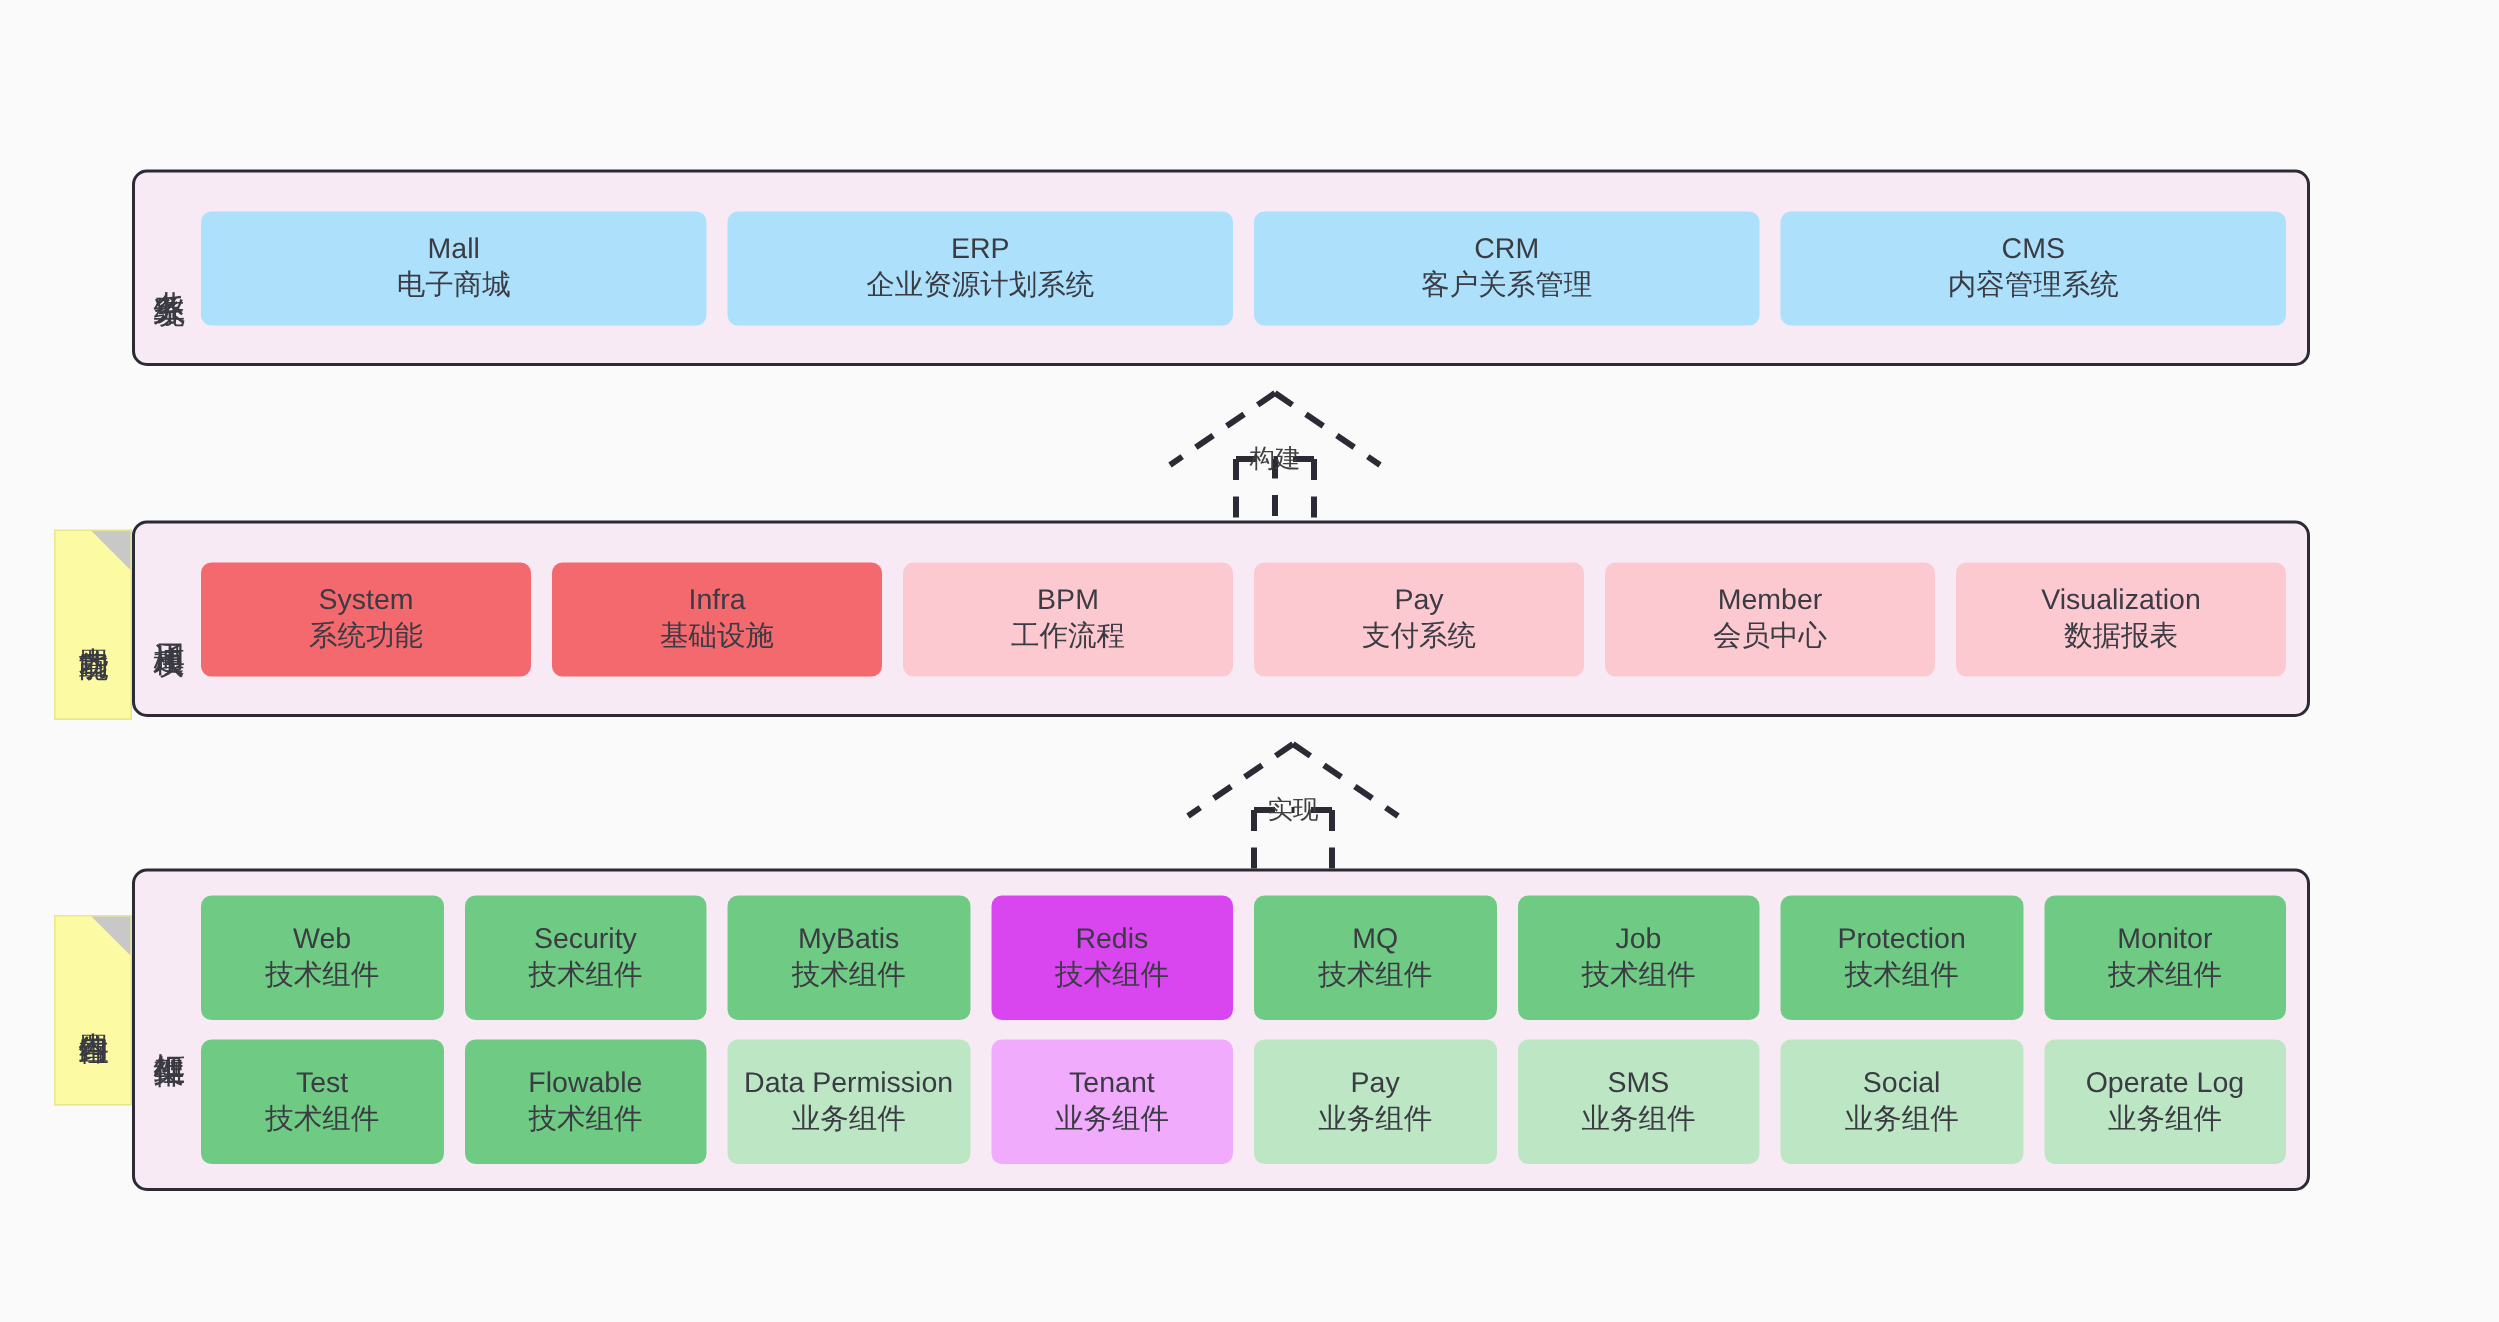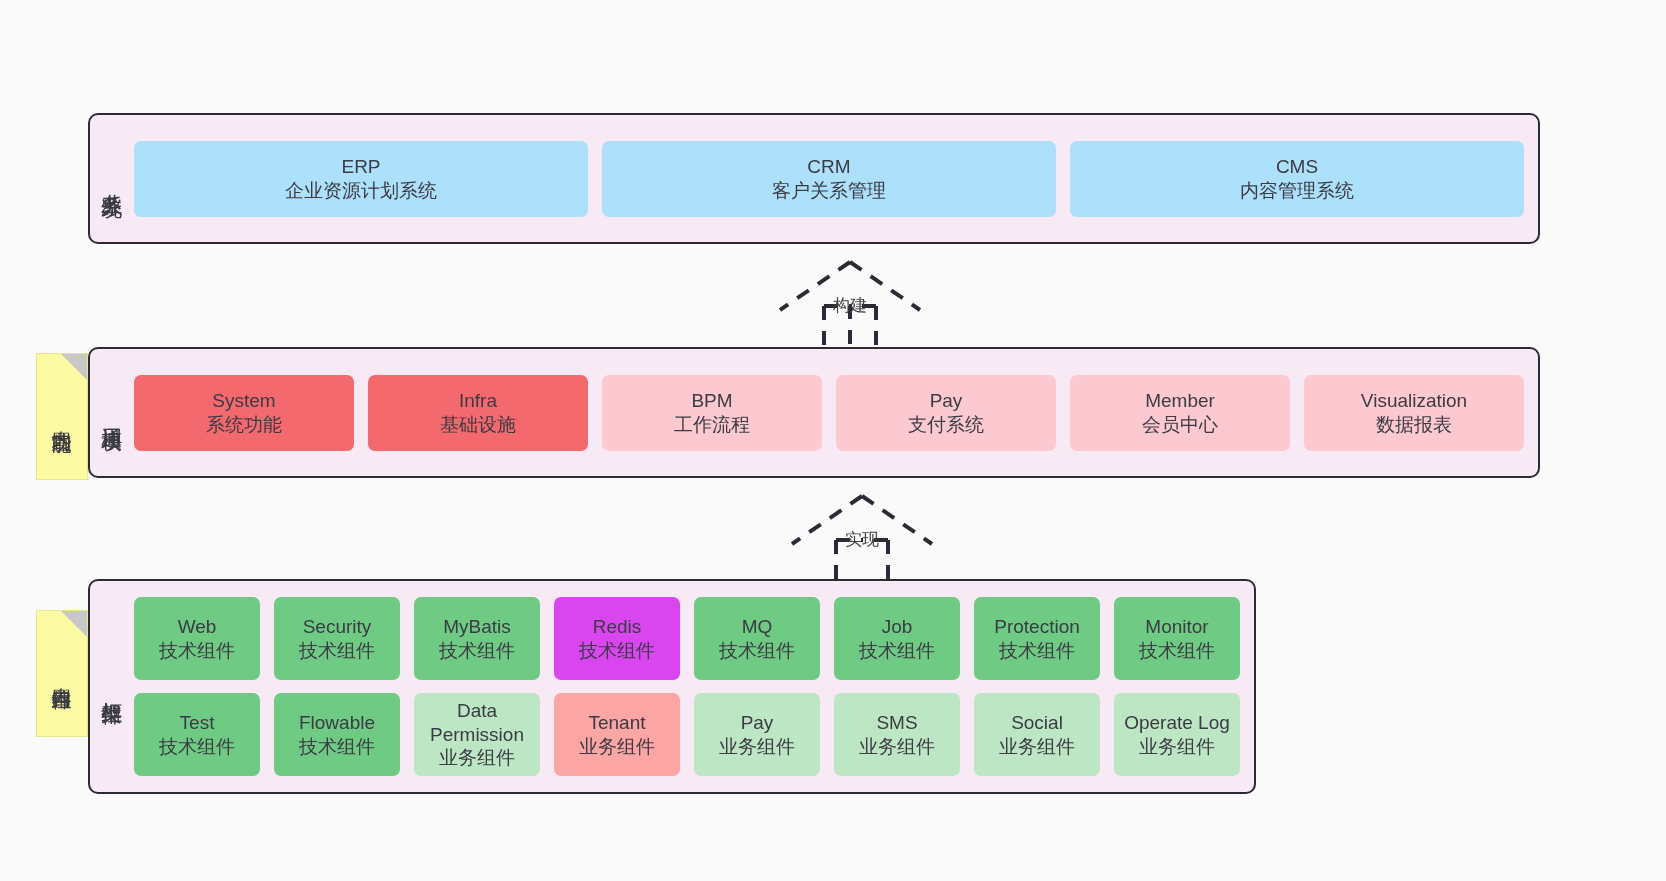--- a/index.html
+++ b/index.html
@@ -87,21 +87,21 @@
 
   
   #layer-business { left: 88px; top: 113px; width: 1452px; height: 131px; }
   #layer-business .card { height: 76px; background: #ace0fb; }
 
   
   #layer-common { left: 88px; top: 347px; width: 1452px; height: 131px; }
   #layer-common .card { height: 76px; }
 
   
-  #layer-framework { left: 88px; top: 579px; width: 1168px; height: 215px; }
+  #layer-framework { left: 88px; top: 579px; width: 1452px; height: 215px; }
   #layer-framework .card { height: 83px; }
 
   
   .sticky {
     position: absolute;
     width: 52px;
     background: #fcfba4;
     border: 1px solid #e8e68d;
     display: flex;
     align-items: center;
@@ -150,20 +150,24 @@
 </style>
 </head>
 <body>
 
 <div class="canvas">
 
   <div class="layer" id="layer-business">
     <div class="layer-label">业务系统</div>
     <div class="cards">
       <div class="card">
+        <span class="title">Mall</span>
+        <span class="sub">电子商城</span>
+      </div>
+      <div class="card">
         <span class="title">ERP</span>
         <span class="sub">企业资源计划系统</span>
       </div>
       <div class="card">
         <span class="title">CRM</span>
         <span class="sub">客户关系管理</span>
       </div>
       <div class="card">
         <span class="title">CMS</span>
         <span class="sub">内容管理系统</span>
@@ -274,21 +278,21 @@
           <span class="sub">技术组件</span>
         </div>
         <div class="card" style="background:#6fcb84">
           <span class="title">Flowable</span>
           <span class="sub">技术组件</span>
         </div>
         <div class="card wrap" style="background:#bde6c4">
           <span class="title">Data Permission</span>
           <span class="sub">业务组件</span>
         </div>
-        <div class="card" style="background:#fca5a5">
+        <div class="card" style="background:#f0abfc">
           <span class="title">Tenant</span>
           <span class="sub">业务组件</span>
         </div>
         <div class="card" style="background:#bde6c4">
           <span class="title">Pay</span>
           <span class="sub">业务组件</span>
         </div>
         <div class="card" style="background:#bde6c4">
           <span class="title">SMS</span>
           <span class="sub">业务组件</span>

